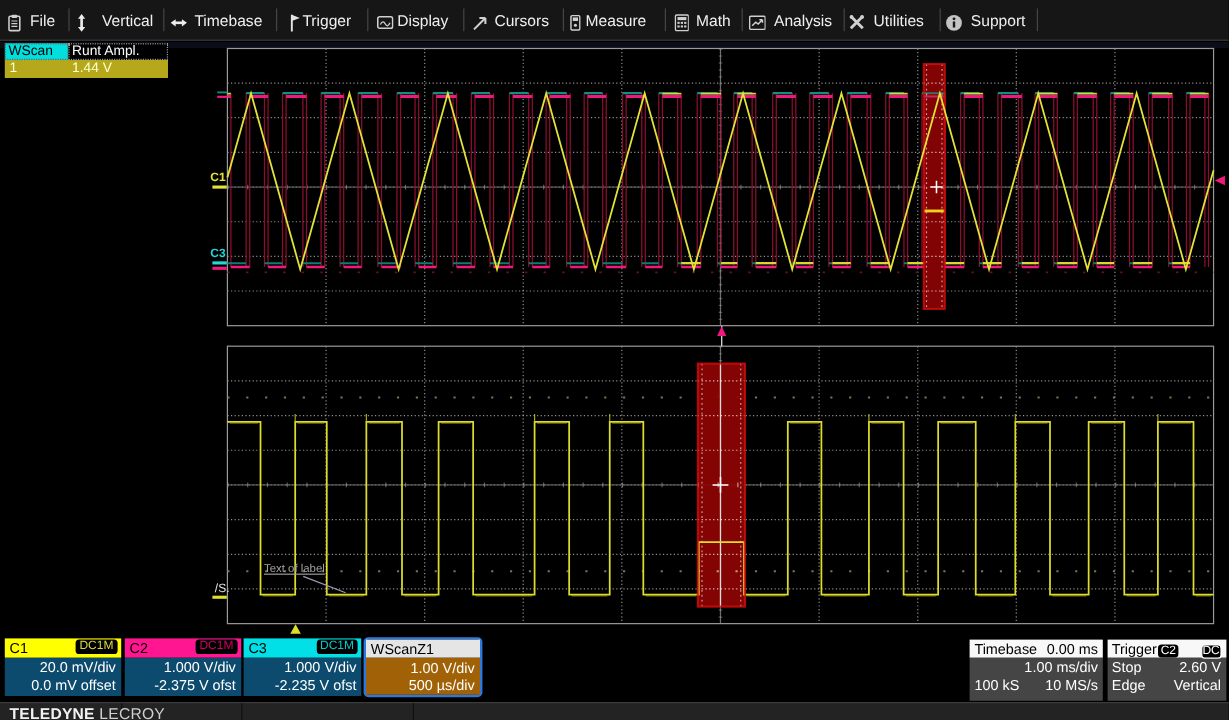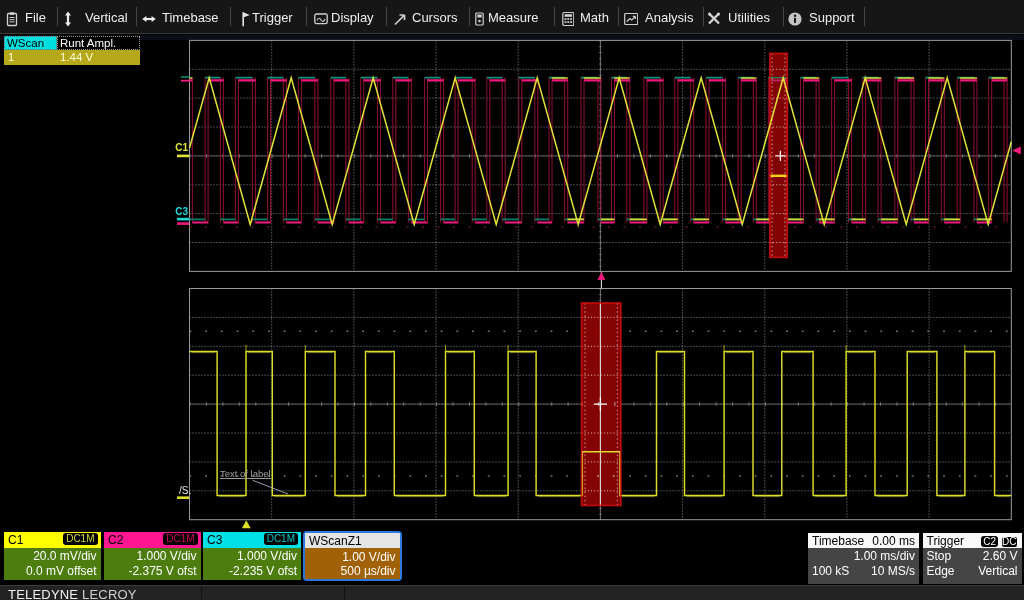--- a/index.html
+++ b/index.html
@@ -10,30 +10,30 @@
 #navband{position:absolute;left:0;top:35px;width:1024px;height:5px;background:#0b0e18}
 #mtab{position:absolute;left:4px;top:36px;font-size:11.5px;line-height:14px}
 #mrow1{display:flex;height:14px}
 #mws{width:53px;background:#00dede;color:#000;padding-left:3px;outline:1px dotted #666;outline-offset:-1px}
 #mrn{width:83px;background:#000;color:#fff;padding-left:3px;outline:1px dotted #9a9a9a;outline-offset:-1px}
 #mrow2{display:flex;height:15px;background:#b5a91b;color:#ffffd8;width:136px}
 #m1{width:53px;padding-left:4px}
 #mv{padding-left:3px}
 .cbox{position:absolute;top:531.5px;width:96.5px;height:48px;font-size:12px}
 .chead{height:16px;color:#000;padding:1.5px 0 0 4px;position:relative}
-.cbody{height:32px;background:#4d7c0f;color:#fff;text-align:right;padding:1.5px 4px 0 0;line-height:15px}
+.cbody{height:32px;background:#0c4a6e;color:#fff;text-align:right;padding:1.5px 4px 0 0;line-height:15px}
 .badge{position:absolute;right:3px;top:1.5px;background:#000;font-size:10px;line-height:11.5px;padding:0 3px;border-radius:3px}
 #tb,#tr{position:absolute;top:533px;height:46.5px;font-size:12px}
 .whead{height:14.5px;background:#f8f8f8;color:#000;padding:0.5px 4px 0 4px;position:relative}
 .wbody{height:36px;background:#454545;color:#fff;line-height:15px;padding:1px 4px 0 4px}
 .row{display:flex;justify-content:space-between}
 #logobar{position:absolute;left:0;top:585px;width:1024px;height:15px;background:#232323;border-top:1px solid #3c3c3c}
 #logobar .lsep{position:absolute;top:0;width:1px;height:15px;background:#111}
 #logo{position:absolute;left:8px;top:0.5px;font-size:13px;color:#f2f2f2;letter-spacing:0.2px}
-#logo b{font-weight:normal}
+#logo b{font-weight:bold}
 #logo span{color:#d0d0d0;font-weight:normal}
 </style></head><body>
 <div id="screen">
 <div id="menubar">
       <span class="mico" style="left:6px"><svg width="12" height="16" viewBox="0 0 12 16">
           <rect x="1.5" y="2.5" width="9" height="12" rx="1" fill="none" stroke="#d0d0d0" stroke-width="1.3"></rect>
           <rect x="3.6" y="1.2" width="4.8" height="2.8" rx="1" fill="#d0d0d0"></rect>
           <path d="M3.5 6.5 H8.5 M3.5 8.7 H8.5 M3.5 10.9 H8.5" stroke="#d0d0d0" stroke-width="1"></path>
         </svg></span>
       <span class="mlab" style="left:25px">File</span>
@@ -362,21 +362,21 @@
         <div class="row">
           <span>100 kS</span>
           <span>10 MS/s</span>
         </div>
       </div>
 </div>
 <div id="tr" style="left:922.5px;width:99px">
  <div class="whead">
         <span style="float:left">Trigger</span>
         <span style="float:right">
-   <span style="background:#000;color:#fff;font-size:10px;padding:0 2px;border-radius:3px;line-height:11px;display:inline-block">C2</span><span style="background:#000;color:#fff;font-size:10px;padding:0 0;border-radius:3px;border:1px solid #fff;line-height:10px;display:inline-block;margin-left:3px">DC</span></span>
+   <span style="background:#000;color:#fff;font-size:10px;padding:0 2px;border-radius:3px;line-height:11px;display:inline-block">C2</span><span style="background:#000;color:#fff;font-size:10px;padding:0 0;border-radius:3px;border:1px solid #fff;line-height:10px;display:inline-block;margin-left:19px">DC</span></span>
       </div>
  <div class="wbody">
         <div class="row">
           <span>Stop</span>
           <span>2.60 V</span>
         </div>
         <div class="row">
           <span>Edge</span>
           <span>Vertical</span>
         </div>

